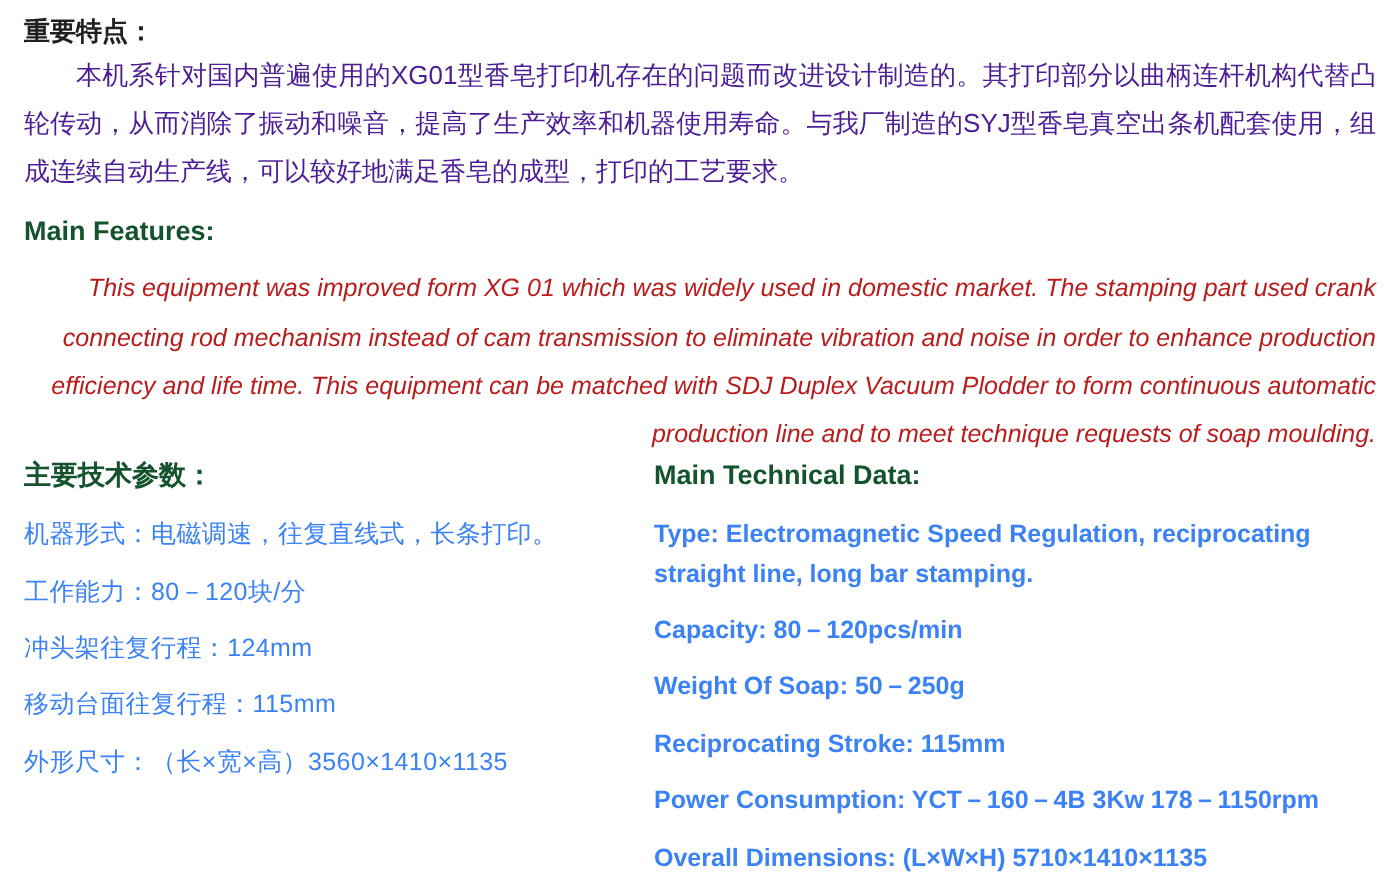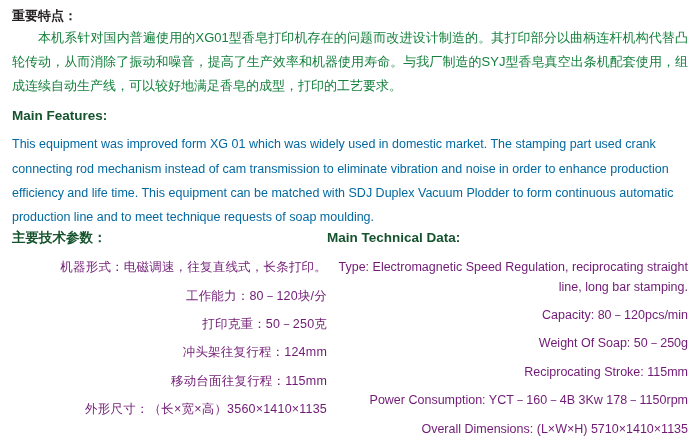--- a/index.html
+++ b/index.html
@@ -33,30 +33,31 @@
     font-weight: bold;
     color: #14532d;
     margin: 0;
     line-height: 1.5;
   }
   .cn-para {
     font-size: 13px;
     line-height: 1.85;
     text-align: justify;
     text-justify: inter-ideograph;
-    color: #15803d;
+    color: #4c1d95;
     margin: 0;
     text-indent: 2em;
   }
   .en-para {
     font-size: 12.5px;
     line-height: 1.95;
-    text-align: left;
-    color: #0369a1;
+    text-align: right;
+    color: #b91c1c;
     margin: 0;
+    font-style: italic;
   }
   .block-cn-top {
     position: absolute;
     left: 12px;
     top: 6px;
     width: 676px;
   }
   .block-en-features {
     position: absolute;
     left: 12px;
@@ -82,30 +83,30 @@
   }
   .specs-col.right {
     width: 361px;
   }
   .specs-col .heading-blue {
     margin-bottom: 10px;
   }
   .spec-line {
     font-size: 12.5px;
     line-height: 1.55;
-    color: #701a75;
+    color: #3b82f6;
     margin-bottom: 9px;
-    text-align: right;
   }
   .spec-line.cn {
     font-size: 12.5px;
     letter-spacing: 0.2px;
   }
   .spec-line.en {
     font-size: 12.5px;
+    font-weight: bold;
   }
   .spec-line.en.twoline {
     margin-bottom: 9px;
   }
 </style>
 </head>
 <body>
 
 <div class="page">
 
@@ -118,21 +119,20 @@
     <p class="heading-blue">Main Features:</p>
     <p class="en-para">This equipment was improved form XG 01 which was widely used in domestic market. The stamping part used crank connecting rod mechanism instead of cam transmission to eliminate vibration and noise in order to enhance production efficiency and life time. This equipment can be matched with SDJ Duplex Vacuum Plodder to form continuous automatic production line and to meet technique requests of soap moulding.</p>
   </div>
 
   <div class="specs">
 
     <div class="specs-col left">
       <p class="heading-blue">主要技术参数：</p>
       <div class="spec-line cn">机器形式：电磁调速，往复直线式，长条打印。</div>
       <div class="spec-line cn">工作能力：80－120块/分</div>
-      <div class="spec-line cn">打印克重：50－250克</div>
       <div class="spec-line cn">冲头架往复行程：124mm</div>
       <div class="spec-line cn">移动台面往复行程：115mm</div>
       <div class="spec-line cn">外形尺寸：（长×宽×高）3560×1410×1135</div>
 
     </div>
 
     <div class="specs-col right">
       <p class="heading-blue">Main Technical Data:</p>
       <div class="spec-line en twoline">Type: Electromagnetic Speed Regulation, reciprocating straight line, long bar stamping.</div>
       <div class="spec-line en">Capacity: 80－120pcs/min</div>

